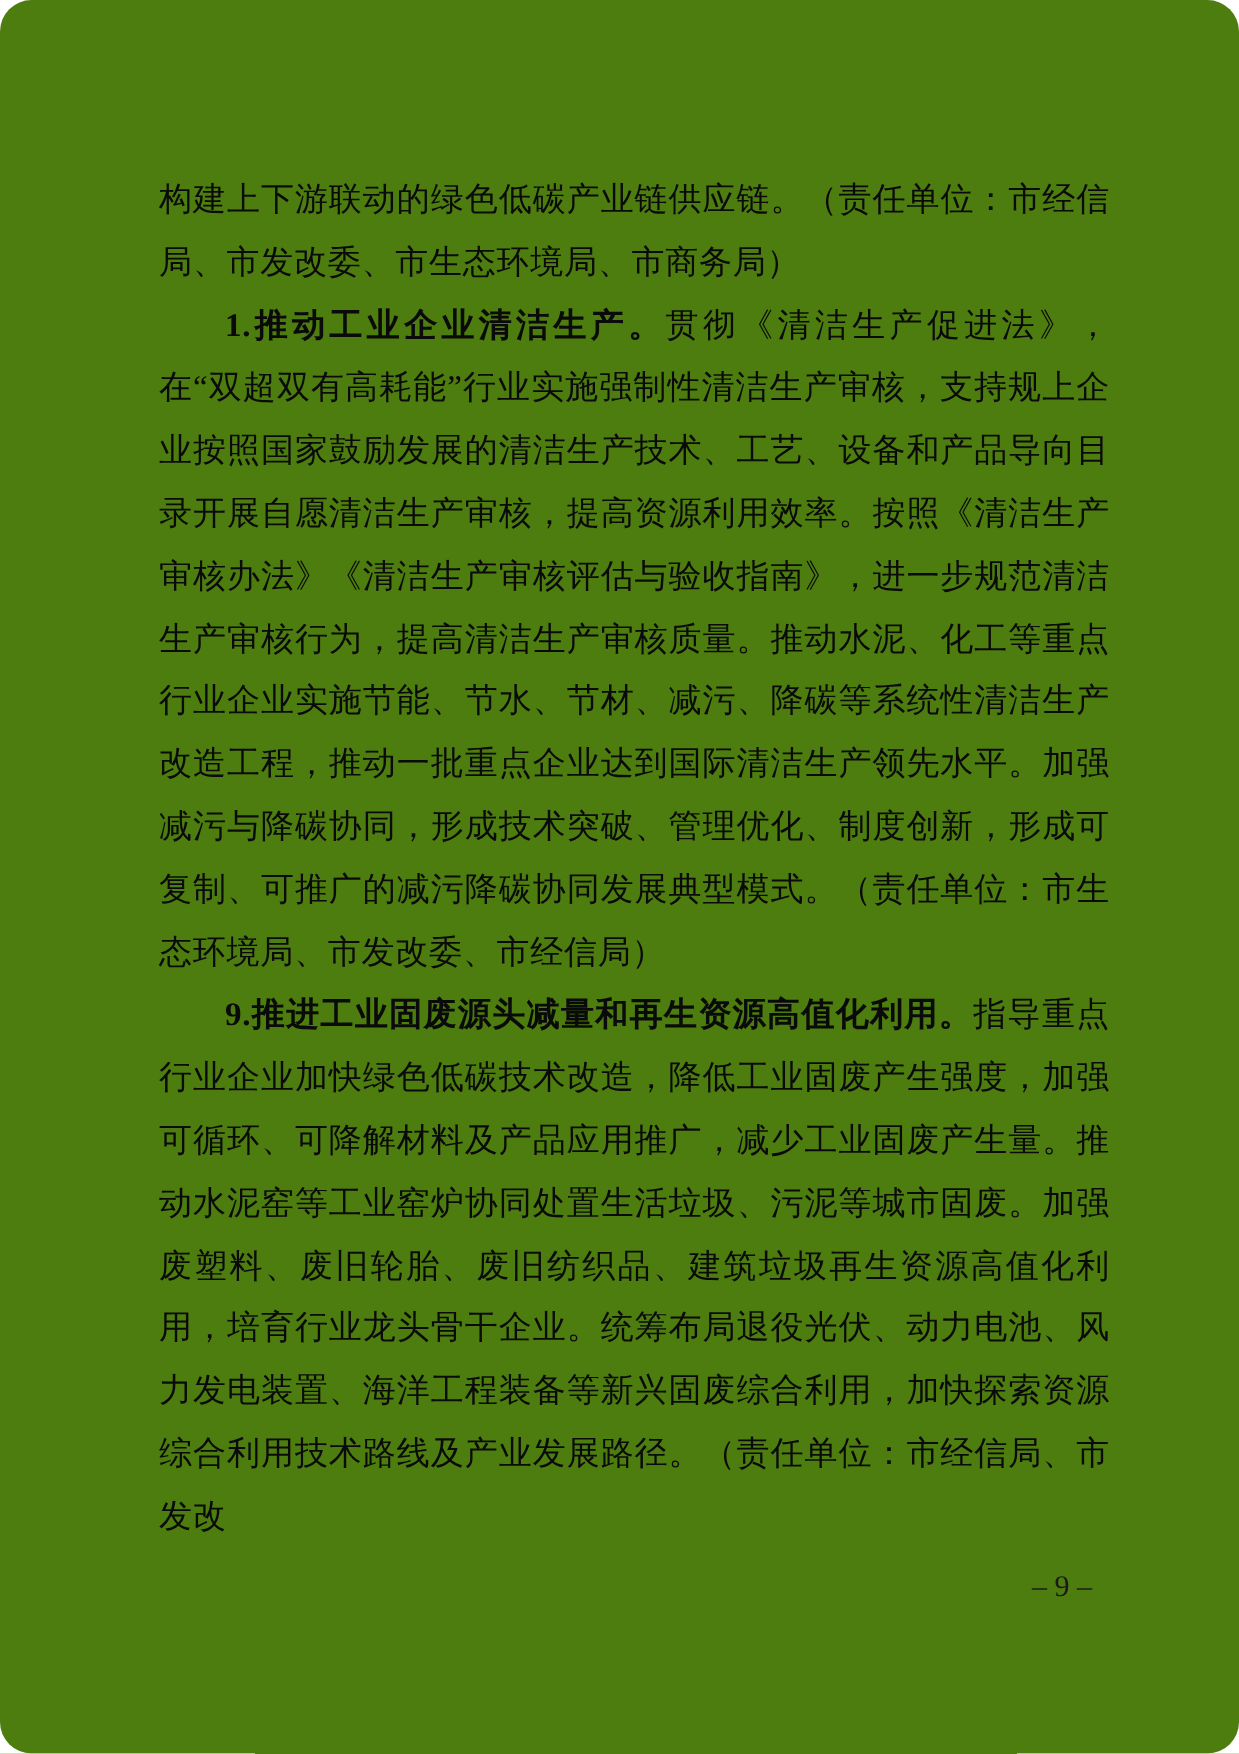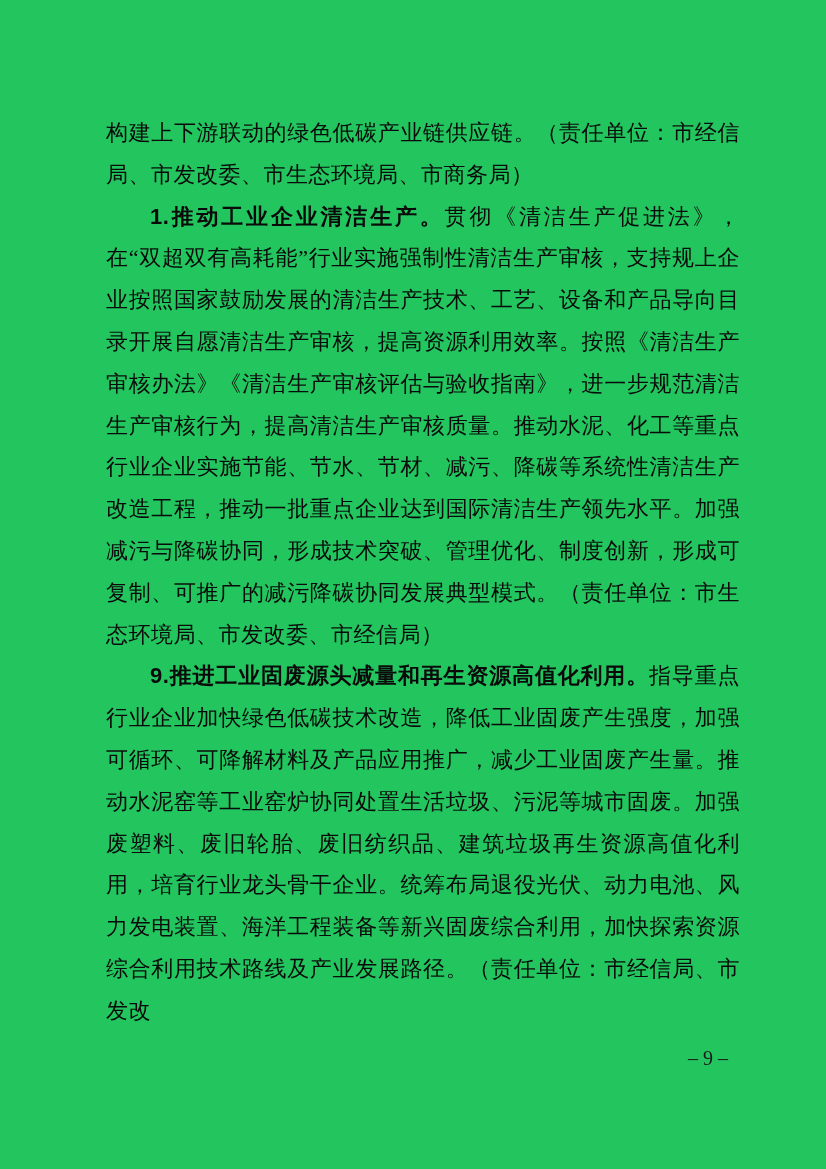--- a/index.html
+++ b/index.html
@@ -4,24 +4,25 @@
 <style>
   html, body {
     margin: 0;
     padding: 0;
     background: #ffffff;
   }
   .sheet {
     position: relative;
     width: 826px;
     height: 1169px;
-    background: #22c55e;
+    background: #4d7c0f;
     overflow: hidden;
     color: #0a0a0a;
     font-family: "Liberation Serif", "DejaVu Serif", serif;
+    border-radius: 21px;
   }
   .content {
     position: absolute;
     left: 106px;
     top: 112px;
     width: 634px;
     font-size: 22px;
     line-height: 41.8px;
     text-align: justify;
     letter-spacing: 0.5px;
@@ -31,21 +32,21 @@
     padding: 0;
   }
   p.para.indent {
     text-indent: 2em;
   }
   .seg-body {
     font-weight: 400;
   }
   .seg-lead {
     
-    font-family: Liberation Sans, sans-serif;
+    font-family: Liberation Serif, serif;
     font-weight: 700;
     margin-top: 32px;
   }
   .seg-heading {
     font-weight: 400;
   }
   .seg-unit {
     
     font-weight: 400;
   }

